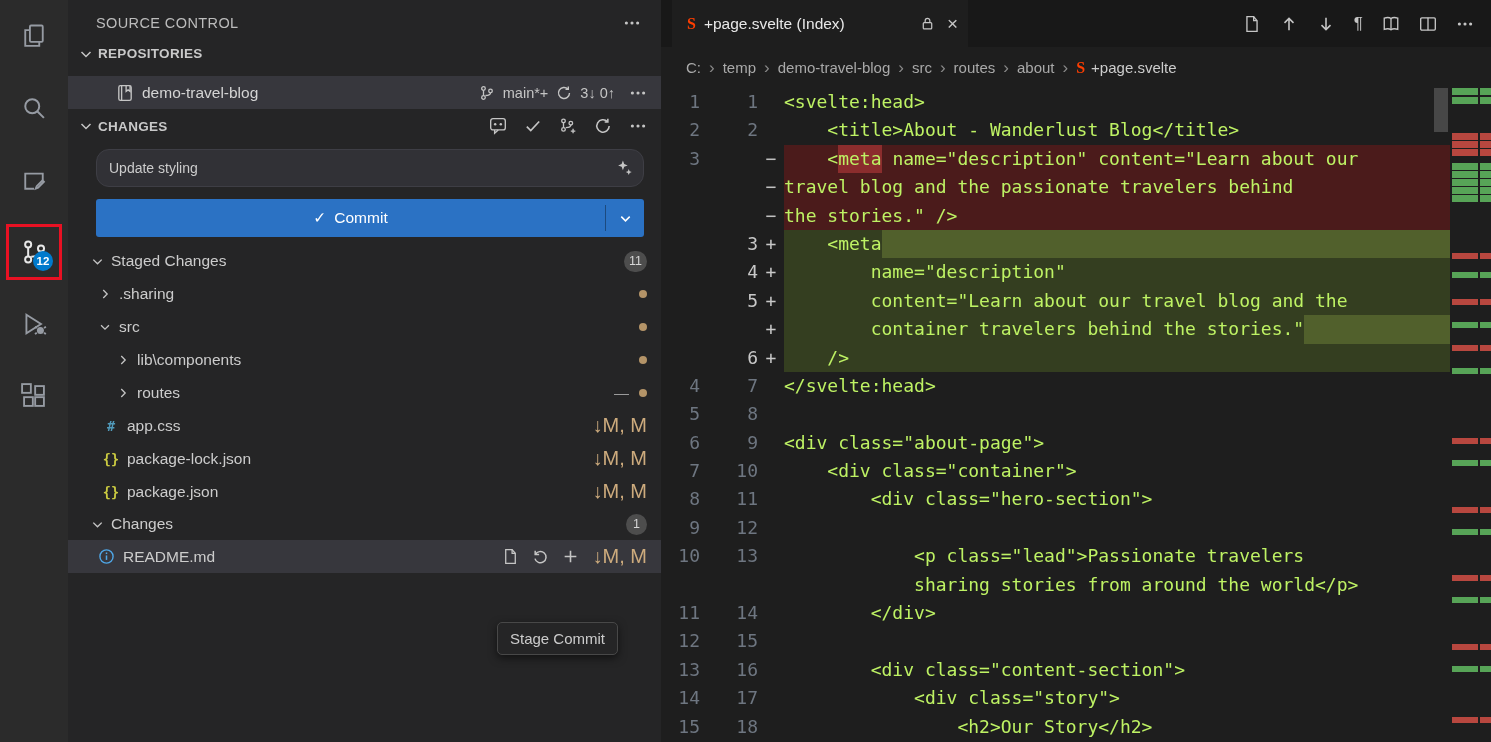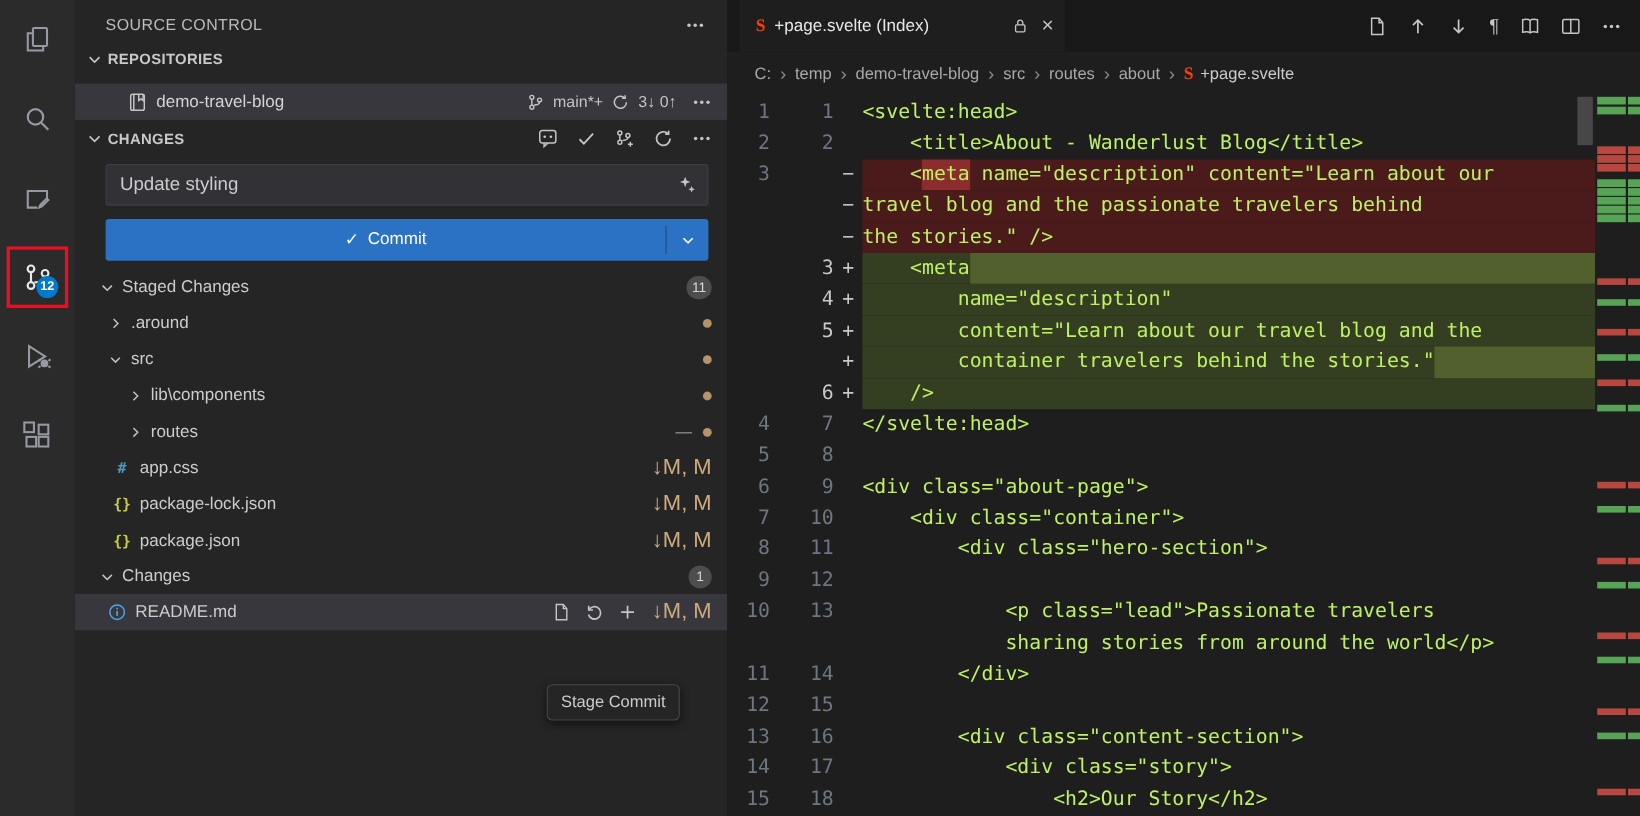--- a/index.html
+++ b/index.html
@@ -27,22 +27,22 @@
   .sc-title .lbl { flex:1; }
   .sect-hdr { height:30px; display:flex; padding-left:10px; gap:4px; }
   .sect-hdr .lbl { font-weight:bold; font-size:13.5px; color:#c9c9c9; letter-spacing:.3px; }
   .repo-row { height:33px; background:#37373d; display:flex; align-items:center; padding:0 14px 0 48px; gap:8px; }
   .repo-row .lbl { color:#d4d4d4; }
   .repo-right { margin-left:auto; display:flex; align-items:center; gap:8px; color:#c5c5c5; font-size:14.5px; }
   .chg-hdr { height:34px; display:flex; align-items:center; padding:0 14px 0 10px; gap:4px; }
   .chg-hdr .lbl { font-weight:bold; font-size:13.5px; color:#c9c9c9; letter-spacing:.3px; }
   .chg-actions { margin-left:auto; display:flex; align-items:center; gap:17px; }
   .cm-input-wrap { padding:6px 17px 0 28px; position:relative; }
-  .cm-input { width:100%; height:38px; background:#313136; border:1px solid #3e3e45; border-radius:3px;
-    color:#cccccc; font-family:"Liberation Sans",sans-serif; font-size:17px; padding:0 36px 0 12px; outline:none; }
+  .cm-input { width:100%; height:38px; background:#313136; border:1px solid #3e3e45; border-radius:13px;
+    color:#cccccc; font-family:"Liberation Sans",sans-serif; font-size:14px; padding:0 36px 0 12px; outline:none; }
   .cm-sparkle { position:absolute; right:28px; top:16px; }
   .cm-btn-wrap { padding:12px 17px 0 28px; }
   .cm-btn { height:38px; background:#2b72c4; border-radius:3px; display:flex; align-items:stretch; color:#ffffff; cursor:pointer; }
   .cm-btn-main { flex:1; display:flex; align-items:center; justify-content:center; gap:8px; font-size:15.5px; }
   .cm-btn-div { width:1px; background:rgba(0,0,0,.35); margin:6px 0; }
   .cm-btn-drop { width:38px; display:flex; align-items:center; justify-content:center; }
   .sub-hdr { height:32px; margin-top:8px; display:flex; align-items:center; padding:0 14px 0 22px; gap:6px; }
   .sub-hdr .lbl { color:#cccccc; }
   .count-badge { margin-left:auto; min-width:21px; height:21px; border-radius:11px; background:#4d4d4d; color:#d6d6d6;
     font-size:12.5px; display:flex; align-items:center; justify-content:center; padding:0 5px; }
@@ -294,21 +294,21 @@
       <span class="lbl">Staged Changes</span>
       <span class="count-badge">11</span>
     </div>
 
     <div class="trow lv1">
       <span class="chev ic">
         <svg width="14" height="14" viewBox="0 0 16 16" fill="none" stroke="currentColor" stroke-width="1.5">
             <path d="M6 3.5L10.5 8 6 12.5"></path>
           </svg>
         </span>
-      <span class="lbl">.around</span>
+      <span class="lbl">.sharing</span>
       <span class="t-right">
           <span class="mod-dot"></span>
         </span>
     </div>
     <div class="trow lv1">
       <span class="chev ic">
         <svg width="14" height="14" viewBox="0 0 16 16" fill="none" stroke="currentColor" stroke-width="1.5">
             <path d="M3.5 6l4.5 4.5L12.5 6"></path>
           </svg>
         </span>

